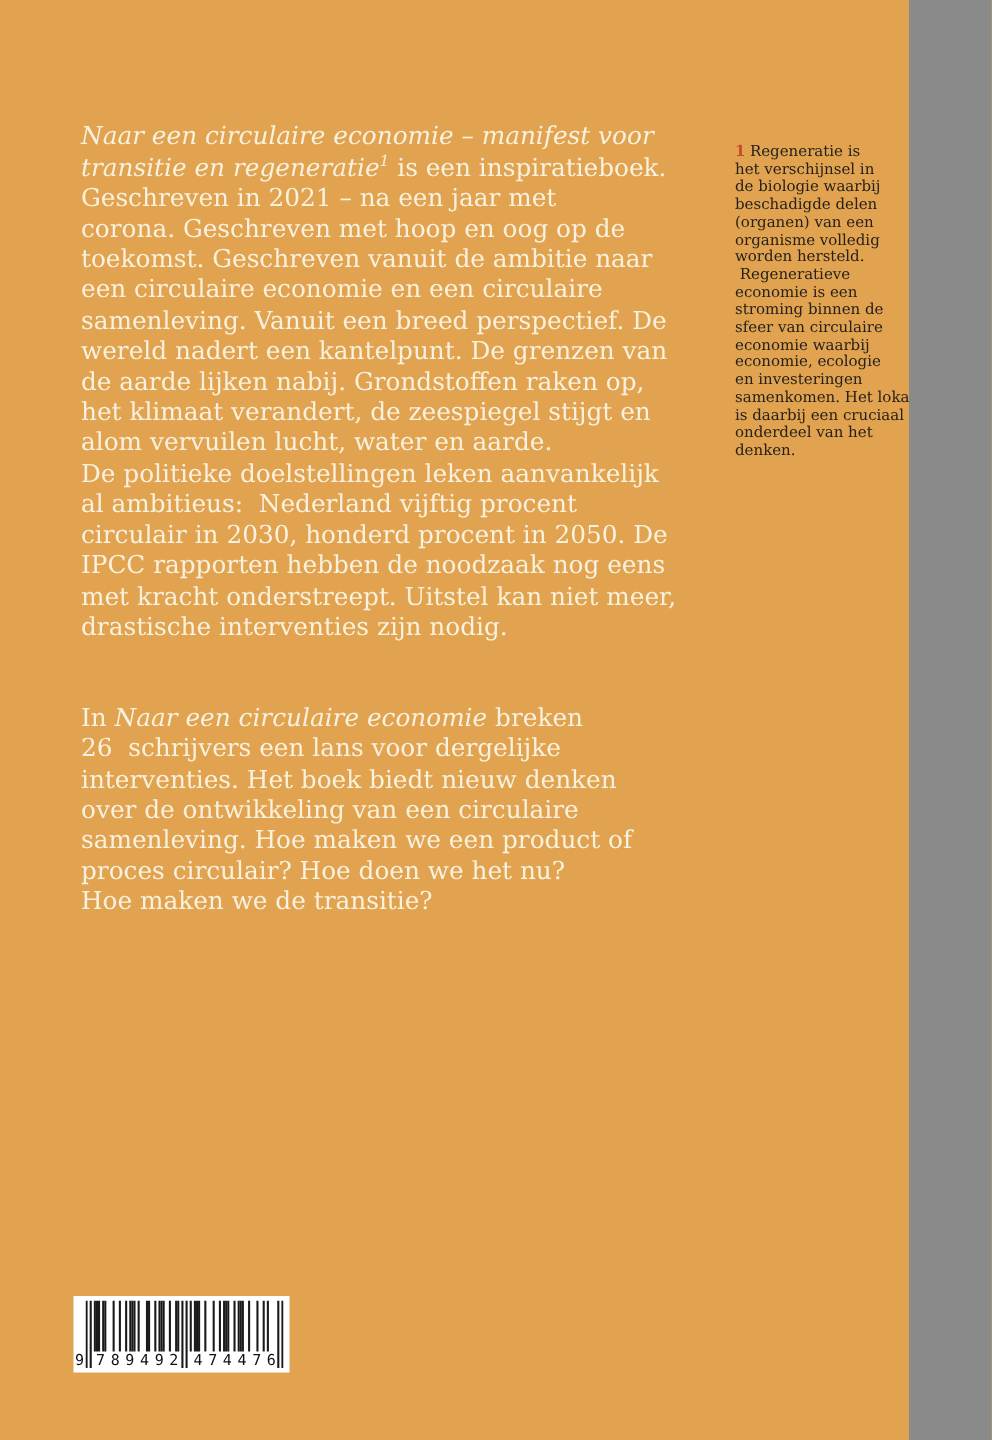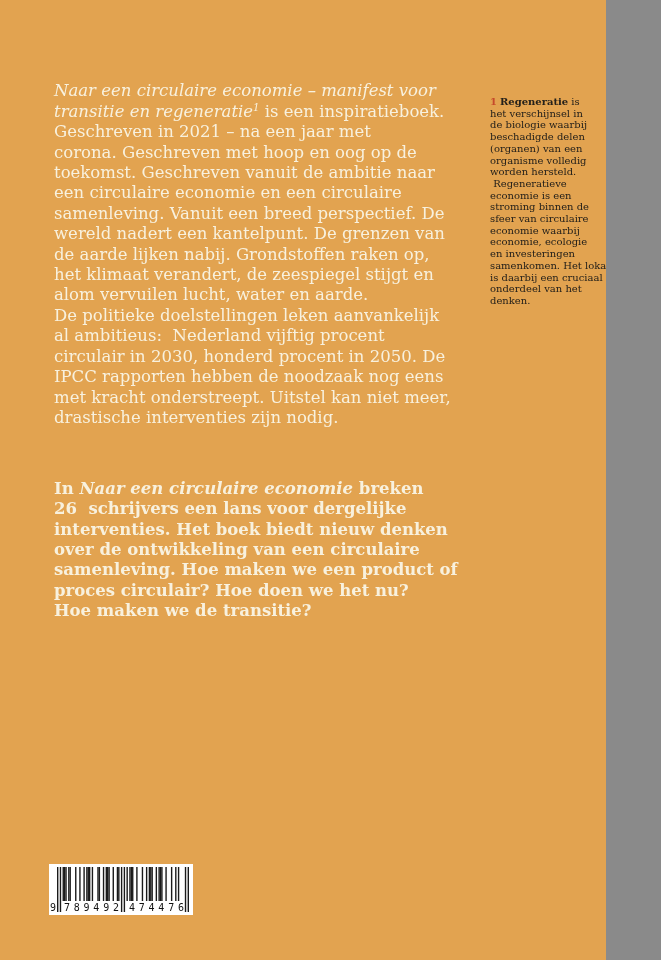--- a/index.html
+++ b/index.html
@@ -14,21 +14,21 @@
   
   .blurb {
     position:absolute;
     left:54px; top:61px;
     width:420px;
     color:#f8f1de;
     font-size:16.5px;
     line-height:20.4px;
     white-space:pre-line;
   }
-  .blurb .para2 { margin-top:30px;font-weight:bold; }
+  .blurb .para2 { margin-top:20px; }
   .it { font-style:italic; }
   sup.fn-ref {
     font-size:0.62em;
     font-style:italic;
     vertical-align:super;
     line-height:0;
   }
   
   .footnote {
     position:absolute;
@@ -37,21 +37,21 @@
     color:#24201a;
     font-size:10px;
     line-height:11.7px;
     white-space:pre-line;
   }
   .footnote .marker {
     color:#c64a2b;
     font-weight:bold;
     margin-right:3px;
   }
-  .footnote .term { font-weight:bold; }
+  .footnote .term { font-weight:normal; }
   
   .barcode {
     position:absolute;
     left:49px; top:864px;
     width:144px; height:51px;
     background:#ffffff;
   }
   .barcode svg {
     position:absolute;
     left:8px; top:3px;

